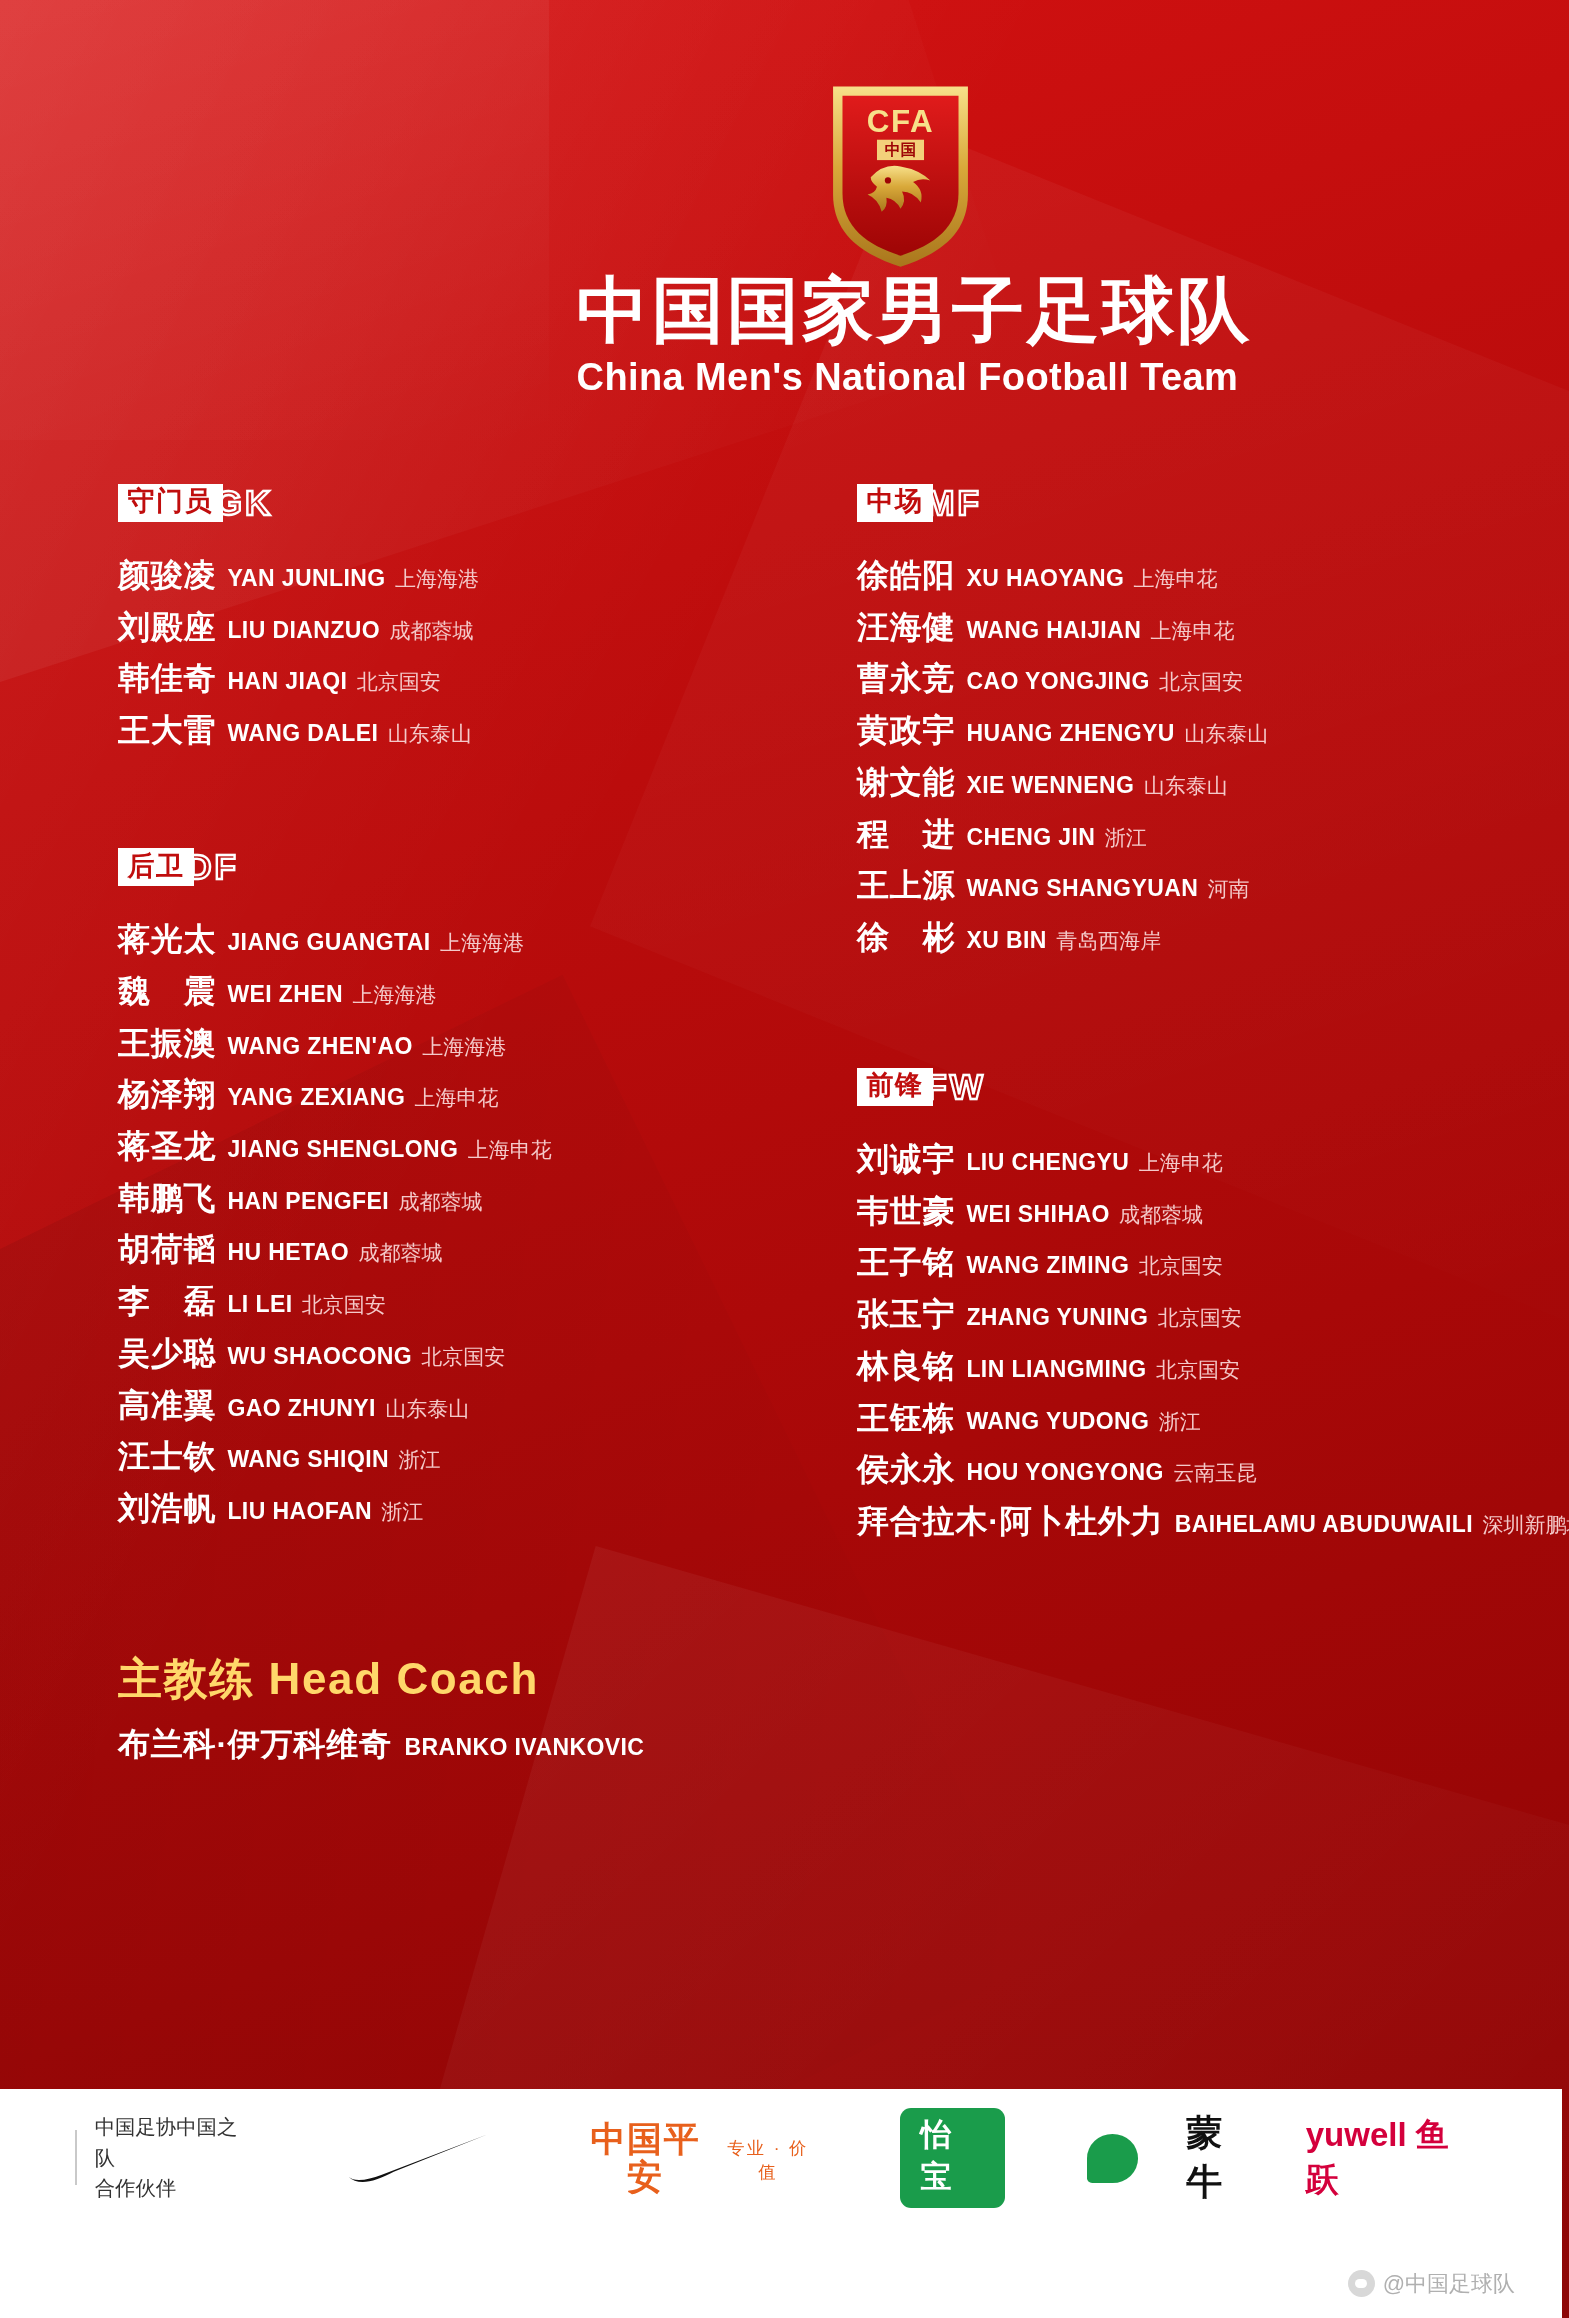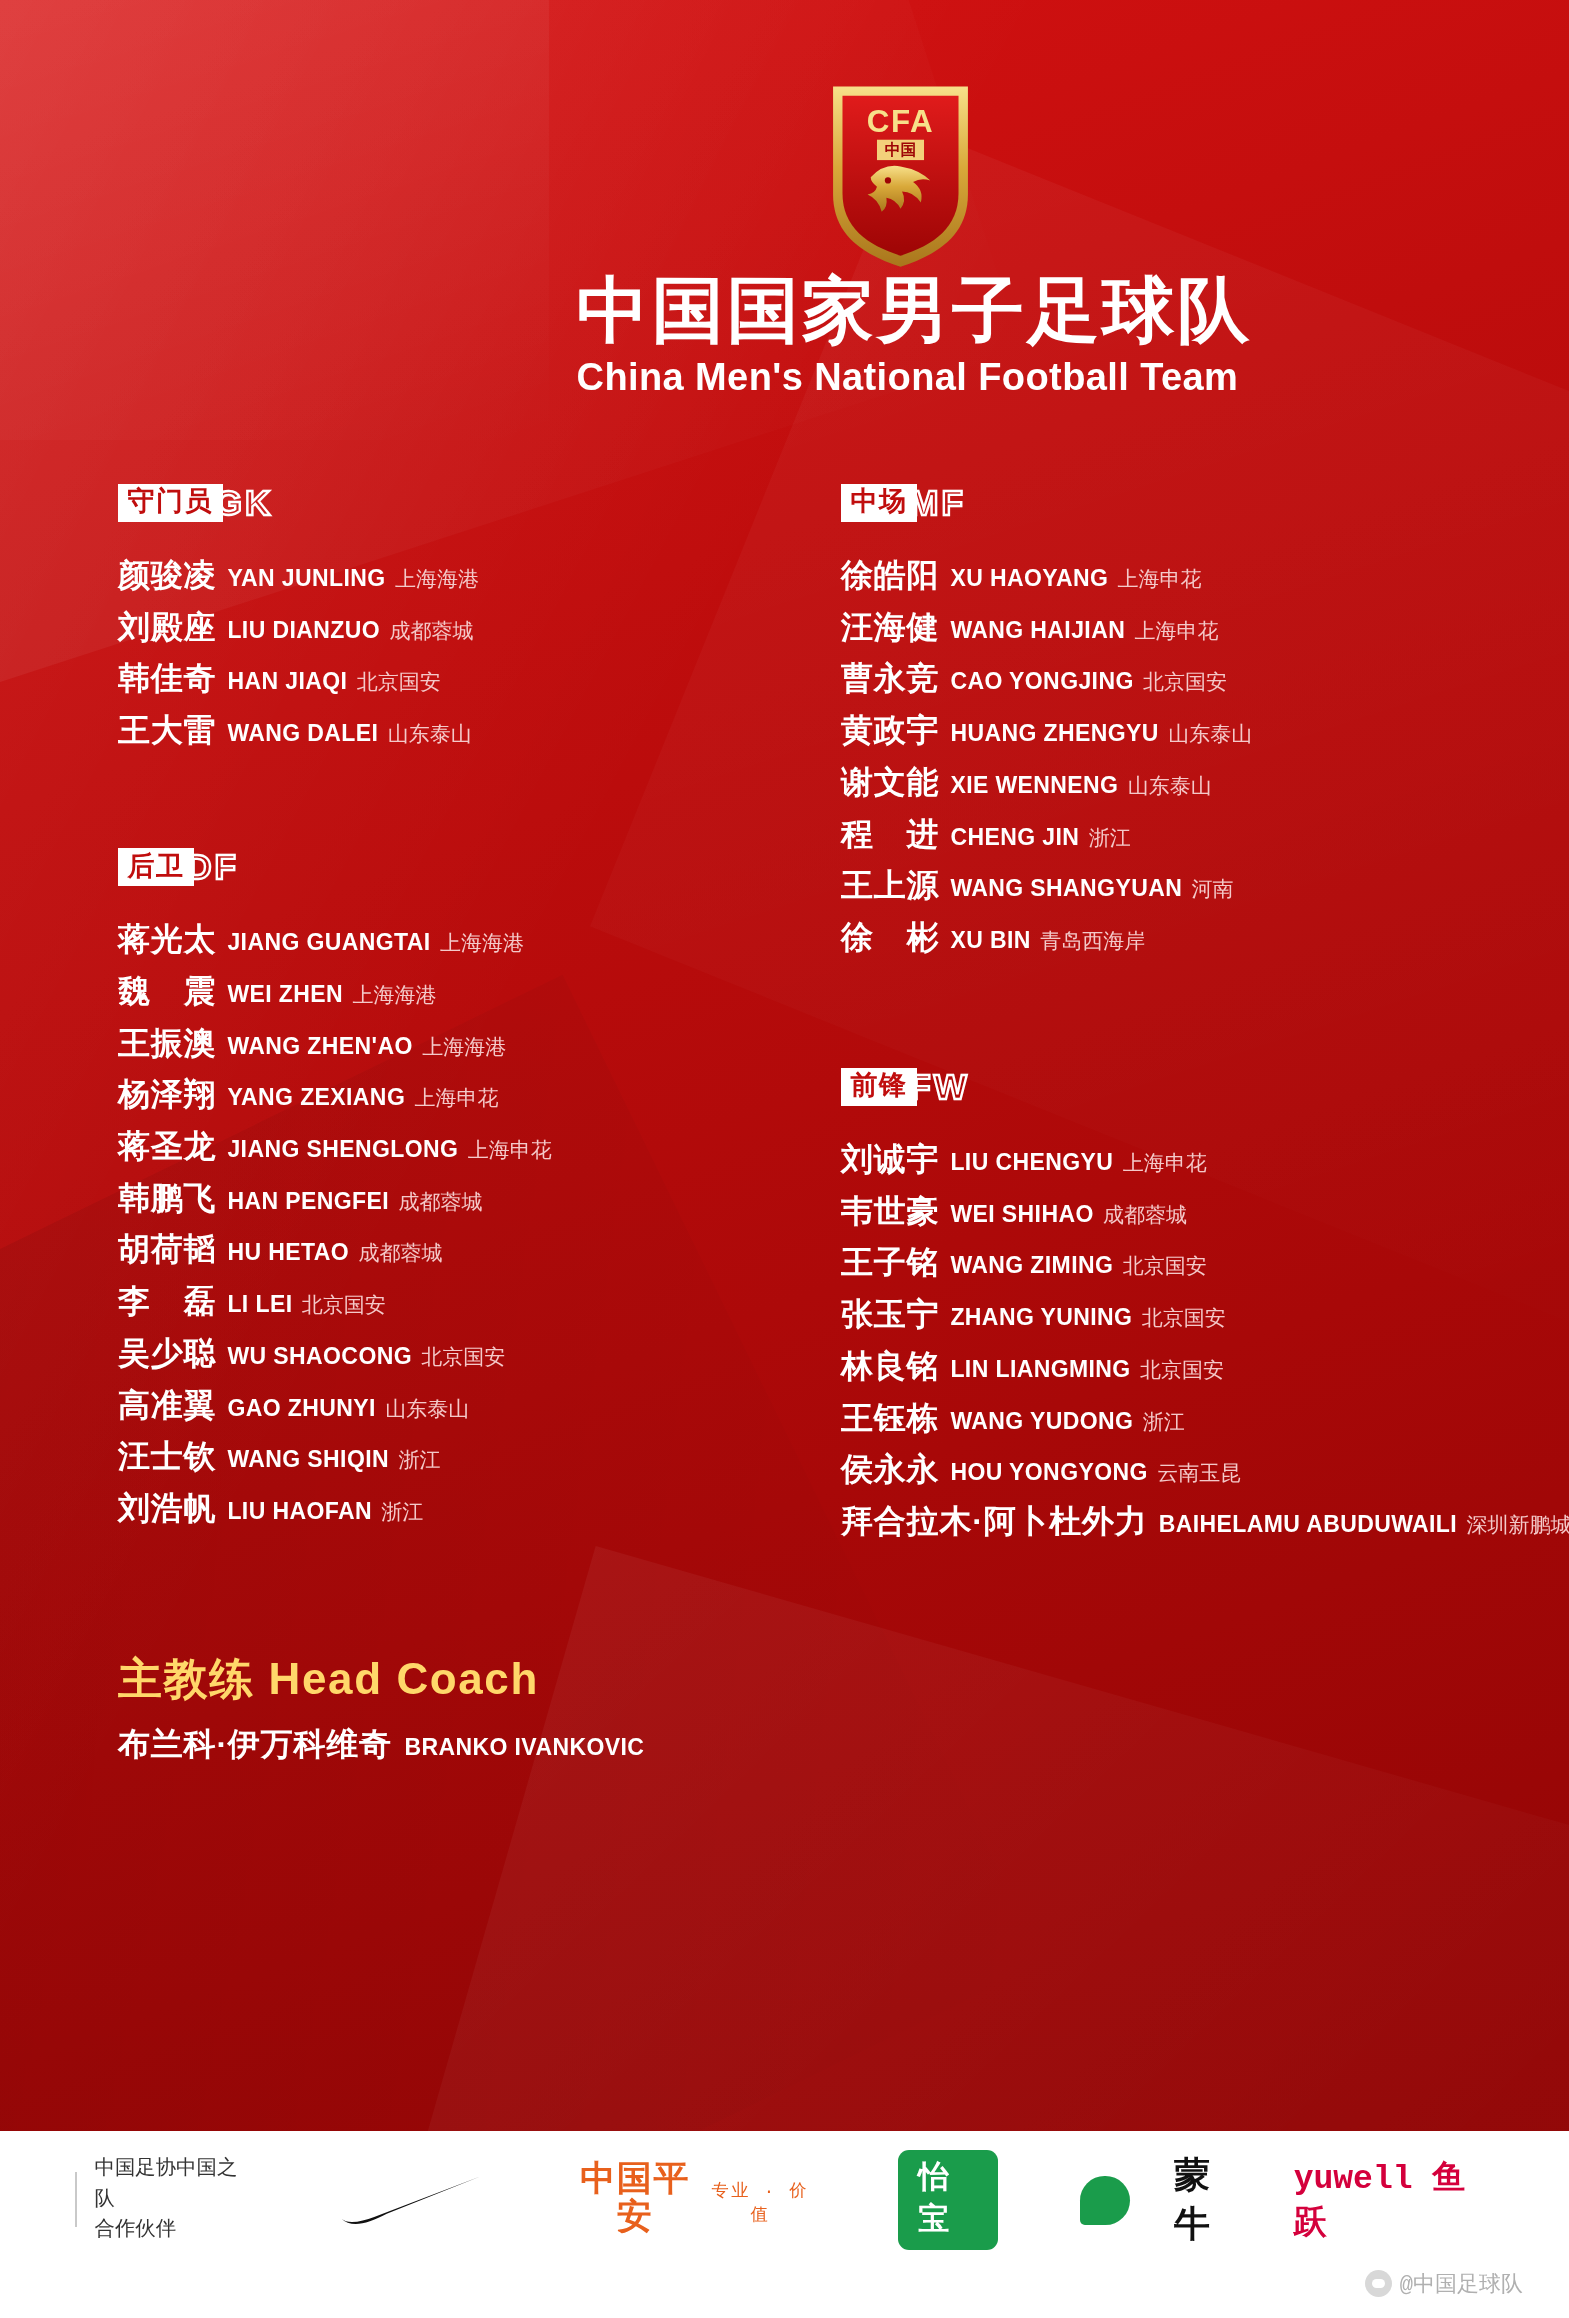--- a/index.html
+++ b/index.html
@@ -96,20 +96,21 @@
     white-space: nowrap;
   }
 
   
   .columns {
     position: relative;
     z-index: 5;
     display: flex;
     padding: 0 0 0 118px;
     margin-top: 63px;
+    gap: 16px;
   }
   .col {
     width: 597px;
   }
   .col.right {
     margin-left: 126px;
   }
 
   .section { margin-bottom: 15.7px; }
   .section.df { margin-top: 94px; }
@@ -203,25 +204,24 @@
     font-size: 23px;
     font-weight: bold;
     color: #ffffff;
     margin-left: 12.6px;
     letter-spacing: 0.4px;
   }
 
   
   .footer {
     position: absolute;
-    left: 0; right: 0; bottom: 0;
-    height: 188px;
+    left: 0; right: 8px; bottom: 0;
+    height: 230px;
     background: #ffffff;
     z-index: 10;
-    font-family: Liberation Mono, monospace;
   }
   .sponsors {
     display: flex;
     align-items: center;
     height: 138px;
     padding-left: 75px;
   }
   .partner-label {
     display: flex;
     align-items: center;

